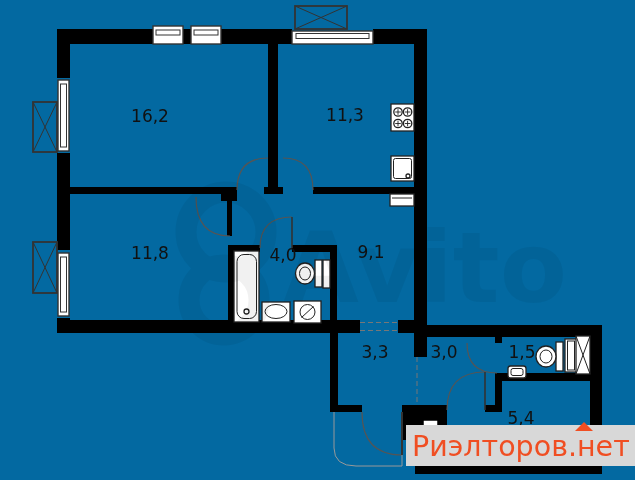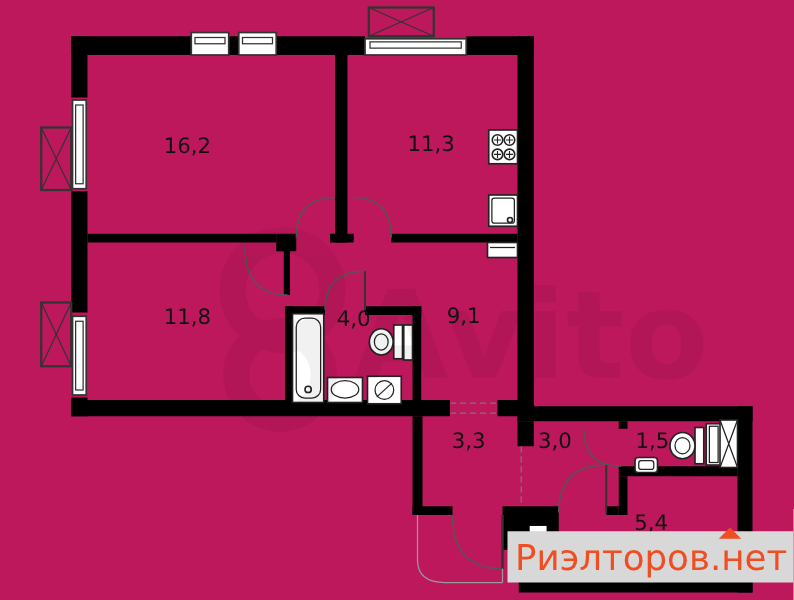--- a/index.html
+++ b/index.html
@@ -1,16 +1,16 @@
 <!DOCTYPE html>
 <html><head>
 <meta charset="utf-8">
 <style>
   html,body{margin:0;padding:0;background:#fff;}
-  .stage{position:relative;width:635px;height:480px;background:#be185d;overflow:hidden;
+  .stage{position:relative;width:635px;height:480px;background:#0369a1;overflow:hidden;
          font-family:"DejaVu Sans","Liberation Sans",sans-serif;}
   svg text{font-family:"DejaVu Sans","Liberation Sans",sans-serif;}
   .room-label{font-size:17px;font-weight:500;fill:#111;}
 </style>
 </head>
 <body>
 
 <div class="stage">
 <svg width="635" height="480" viewBox="0 0 635 480">
 

